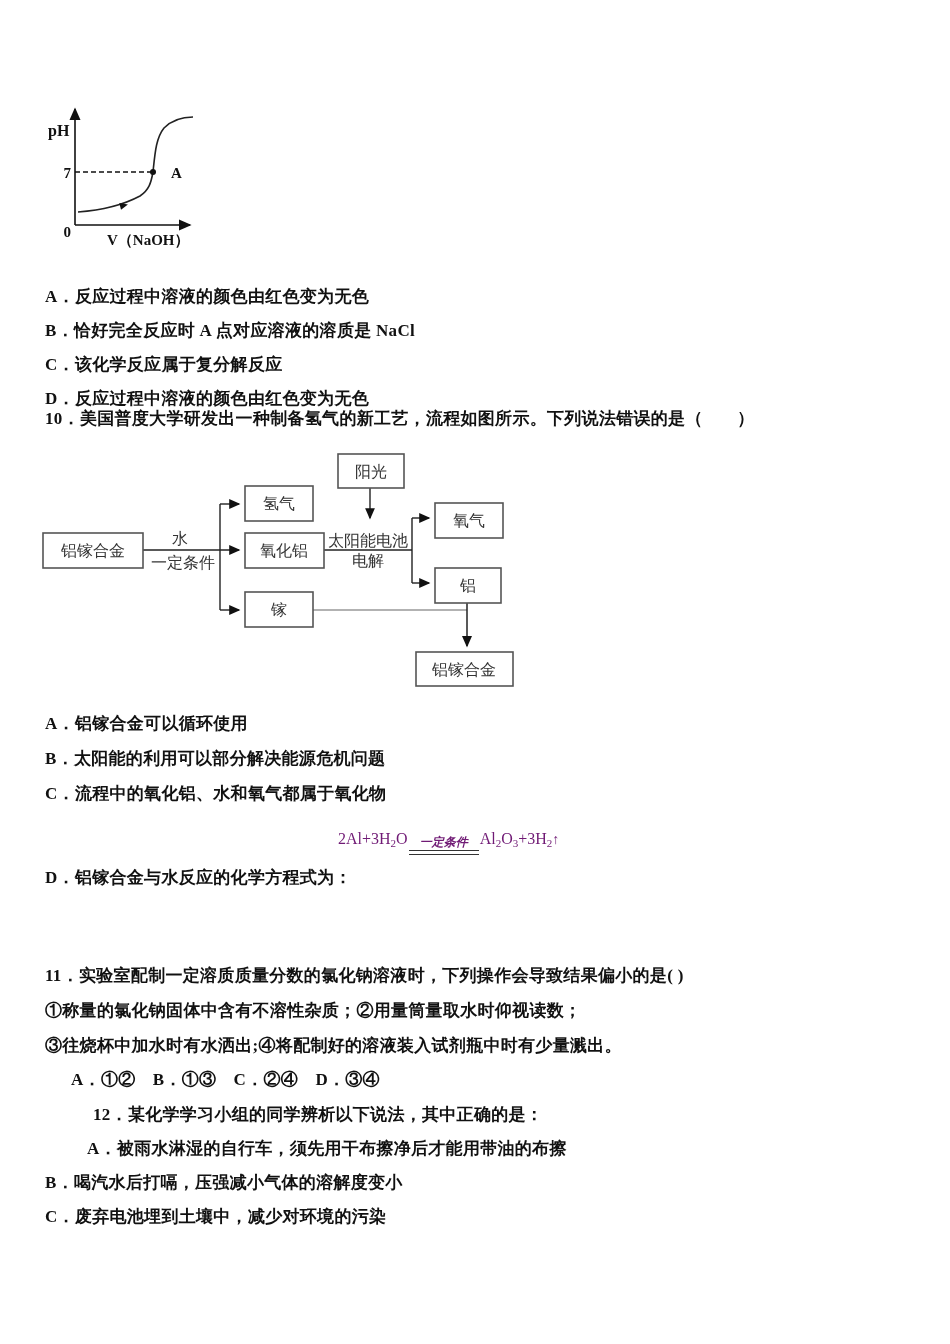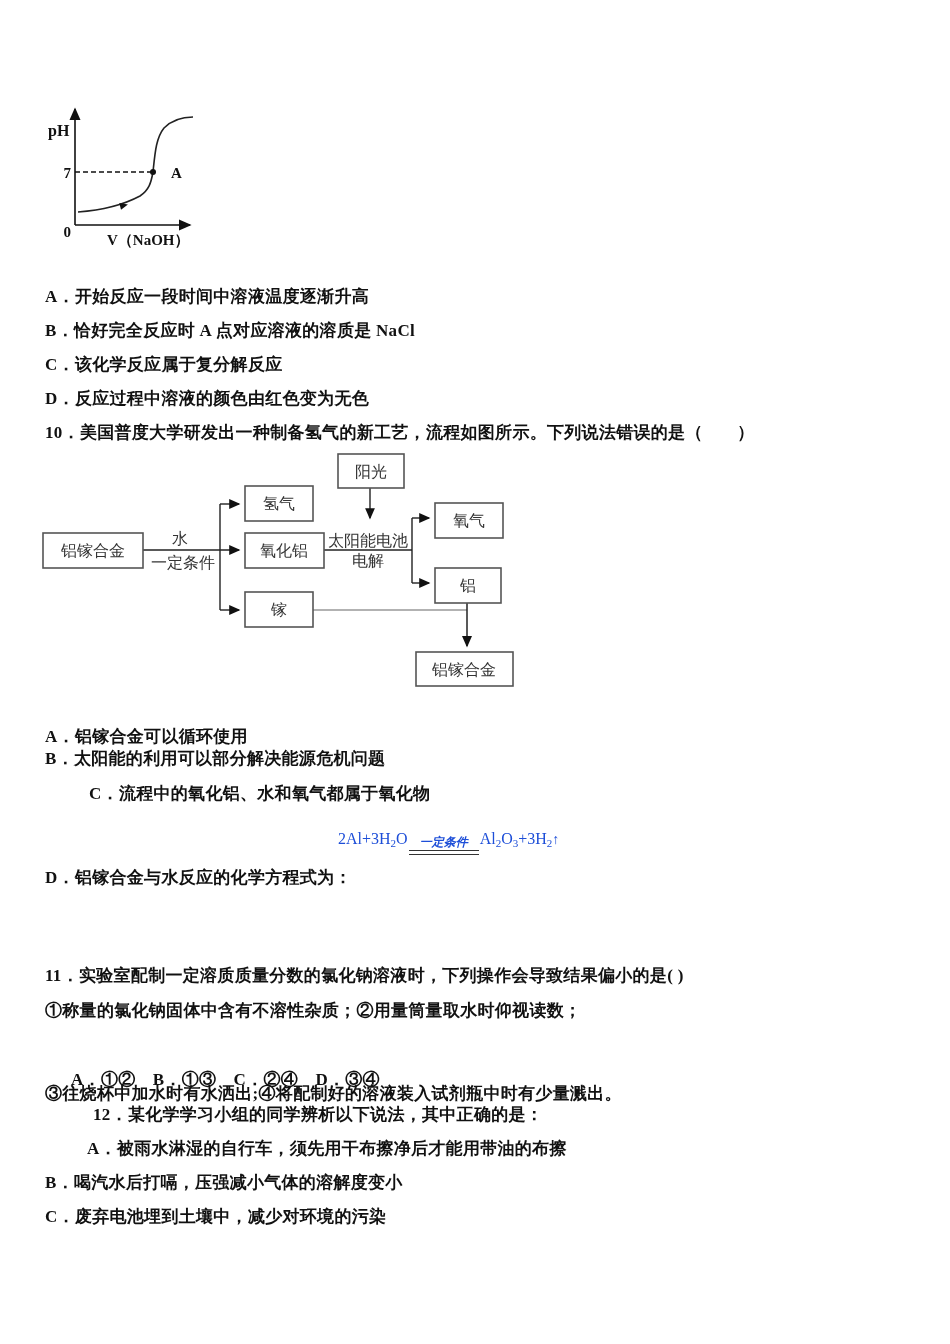--- a/index.html
+++ b/index.html
@@ -11,21 +11,21 @@
   .txt{
     position:absolute;left:45px;font-size:17px;font-weight:bold;
     white-space:pre;letter-spacing:0.3px;line-height:1.2;
   }
   .svgbox{position:absolute;}
   svg text{font-family:"Liberation Serif","DejaVu Serif",serif;}
   .flow-label{font-size:16px;fill:#333;}
   .flow-box-text{font-size:16px;fill:#333;}
   .graph-label{font-size:15px;fill:#111;font-weight:bold;}
   .equation{
-    position:absolute;left:338px;top:830px;font-size:16px;color:#1d4ed8;
+    position:absolute;left:338px;top:830px;font-size:16px;color:#701a75;
     font-weight:normal;white-space:nowrap;
   }
   .equation sub{font-size:11px;line-height:0;vertical-align:-3px;}
   .cond-stack{display:inline-block;vertical-align:-2px;text-align:center;margin:0 1px;}
   .cond-text{display:block;font-size:12px;line-height:12px;font-style:italic;font-weight:bold;}
   .cond-line{display:block;height:3px;border-top:1.2px solid #333;border-bottom:1.2px solid #333;width:70px;margin-top:2px;}
   .up-arrow{font-size:14px;}
 </style>
 </head>
 <body>
@@ -47,26 +47,26 @@
   <line x1="30" y1="77" x2="106" y2="77" stroke="#111" stroke-width="1.3" stroke-dasharray="5,3"></line>
   <circle cx="108" cy="77" r="3" fill="#111"></circle>
 
   <text x="3" y="41" class="graph-label" style="font-size:16px;">pH</text>
   <text x="26" y="83" class="graph-label" text-anchor="end">7</text>
   <text x="126" y="83" class="graph-label">A</text>
   <text x="26" y="142" class="graph-label" text-anchor="end">0</text>
   <text x="62" y="150" class="graph-label">V（NaOH）</text>
 </svg>
 
-<div class="txt" style="top:287px;">A．开始反应一段时间中溶液温度逐渐升高</div>
+<div class="txt" style="top:287px;">A．反应过程中溶液的颜色由红色变为无色</div>
 <div class="txt" style="top:321px;">B．恰好完全反应时 A 点对应溶液的溶质是 NaCl</div>
 <div class="txt" style="top:355px;">C．该化学反应属于复分解反应</div>
 <div class="txt" style="top:389px;">D．反应过程中溶液的颜色由红色变为无色</div>
 
-<div class="txt" style="top:423px;">10．美国普度大学研发出一种制备氢气的新工艺，流程如图所示。下列说法错误的是（　　）</div>
+<div class="txt" style="top:409px;">10．美国普度大学研发出一种制备氢气的新工艺，流程如图所示。下列说法错误的是（　　）</div>
 
 <svg class="svgbox" style="left:40px;top:450px;" width="490" height="245" viewBox="0 0 490 245">
   <defs>
     <marker id="farr" markerWidth="9" markerHeight="7" refX="7" refY="3.5" orient="auto">
       <path d="M0,0 L8,3.5 L0,7 z" fill="#111"></path>
     </marker>
   </defs>
 
   <line x1="103" y1="100" x2="199" y2="100" stroke="#222" stroke-width="1.4" marker-end="url(#farr)"></line>
   <line x1="180" y1="54" x2="180" y2="160" stroke="#222" stroke-width="1.4"></line>
@@ -97,29 +97,29 @@
   <text x="429" y="76" text-anchor="middle" class="flow-box-text">氧气</text>
   <text x="428" y="141" text-anchor="middle" class="flow-box-text">铝</text>
   <text x="424" y="225" text-anchor="middle" class="flow-box-text">铝镓合金</text>
 
   <text x="140" y="94" text-anchor="middle" class="flow-label">水</text>
   <text x="143" y="118" text-anchor="middle" class="flow-label">一定条件</text>
   <text x="328" y="96" text-anchor="middle" class="flow-label">太阳能电池</text>
   <text x="328" y="116" text-anchor="middle" class="flow-label">电解</text>
 </svg>
 
-<div class="txt" style="top:714px;margin-top:13px;">A．铝镓合金可以循环使用</div>
+<div class="txt" style="top:714px;">A．铝镓合金可以循环使用</div>
 <div class="txt" style="top:749px;text-align:right;">B．太阳能的利用可以部分解决能源危机问题</div>
-<div class="txt" style="top:784px;margin-left:44px;">C．流程中的氧化铝、水和氧气都属于氧化物</div>
+<div class="txt" style="top:784px;">C．流程中的氧化铝、水和氧气都属于氧化物</div>
 
 <div class="equation"><span>2Al+3H</span><sub>2</sub><span>O</span><span class="cond-stack"><span class="cond-text">一定条件</span><span class="cond-line"></span></span><span>Al</span><sub>2</sub><span>O</span><sub>3</sub><span>+3H</span><sub>2</sub><span class="up-arrow">↑</span></div>
 
 <div class="txt" style="top:868px;text-align:right;">D．铝镓合金与水反应的化学方程式为：</div>
 
 <div class="txt" style="top:966px;text-align:right;">11．实验室配制一定溶质质量分数的氯化钠溶液时，下列操作会导致结果偏小的是( )</div>
 <div class="txt" style="top:1001px;">①称量的氯化钠固体中含有不溶性杂质；②用量筒量取水时仰视读数；</div>
-<div class="txt" style="top:1036px;margin-top:48px;">③往烧杯中加水时有水洒出;④将配制好的溶液装入试剂瓶中时有少量溅出。</div>
+<div class="txt" style="top:1036px;">③往烧杯中加水时有水洒出;④将配制好的溶液装入试剂瓶中时有少量溅出。</div>
 <div class="txt" style="top:1070px;margin-left:26px;">A．①②　B．①③　C．②④　D．③④</div>
 
 <div class="txt" style="top:1105px;margin-left:48px;">12．某化学学习小组的同学辨析以下说法，其中正确的是：</div>
 <div class="txt" style="top:1139px;margin-left:42px;">A．被雨水淋湿的自行车，须先用干布擦净后才能用带油的布擦</div>
 <div class="txt" style="top:1173px;">B．喝汽水后打嗝，压强减小气体的溶解度变小</div>
 <div class="txt" style="top:1207px;">C．废弃电池埋到土壤中，减少对环境的污染</div>
 
 </body></html>

